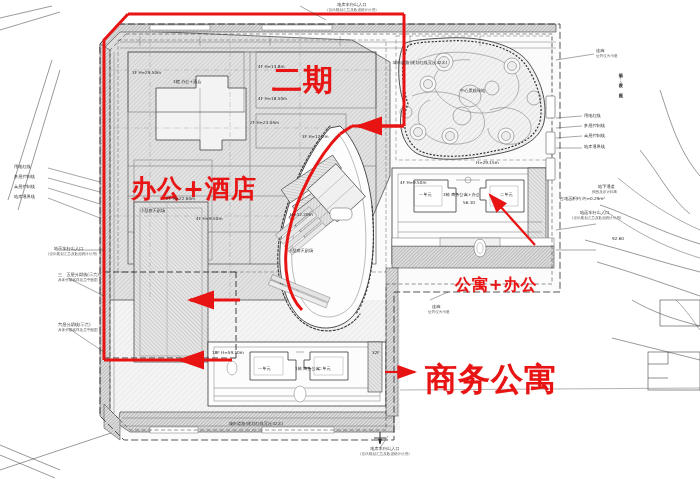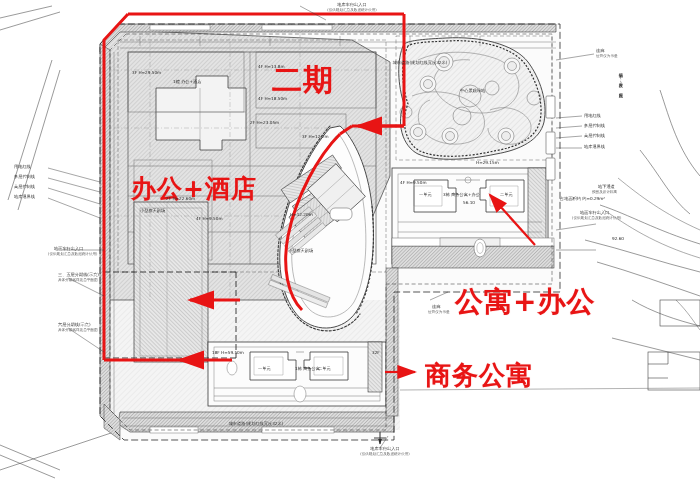--- a/index.html
+++ b/index.html
@@ -22,22 +22,22 @@
     color:#e81414;
     font-weight:bold;
     white-space:nowrap;
     letter-spacing:1px;
     text-shadow:0 0 1px rgba(232,20,20,.35);
     font-family:"DejaVu Sans","Liberation Sans",sans-serif;
   }
   .lbl-phase2{left:272px;top:60px;font-size:30px;}
   .lbl-officehotel{left:131px;top:172px;font-size:25px;}
   .lbl-phase1{left:290px;top:238px;font-size:29px;}
-  .lbl-aptoffice{left:455px;top:283px;font-size:28px;}
-  .lbl-bizapt{left:425px;top:358px;font-size:26px;}
+  .lbl-aptoffice{left:455px;top:275px;font-size:16px;}
+  .lbl-bizapt{left:425px;top:358px;font-size:32px;}
 
   
   .cadtext{
     position:absolute;
     color:#2b2b2b;
     font-size:4.2px;
     line-height:1.25;
     white-space:nowrap;
     font-family:"DejaVu Sans","Liberation Sans",sans-serif;
   }

